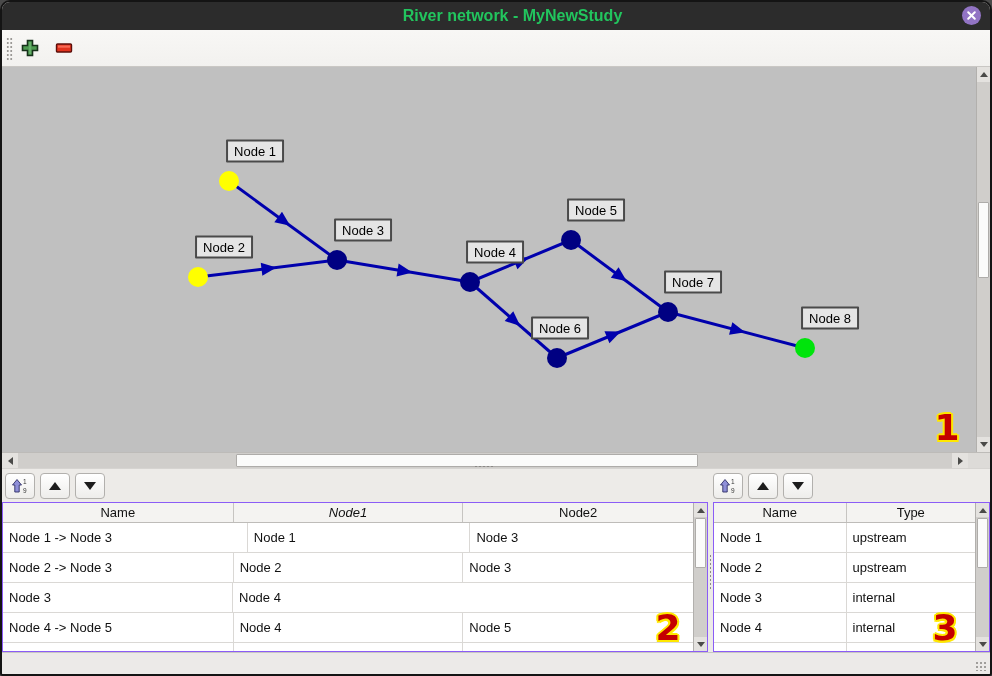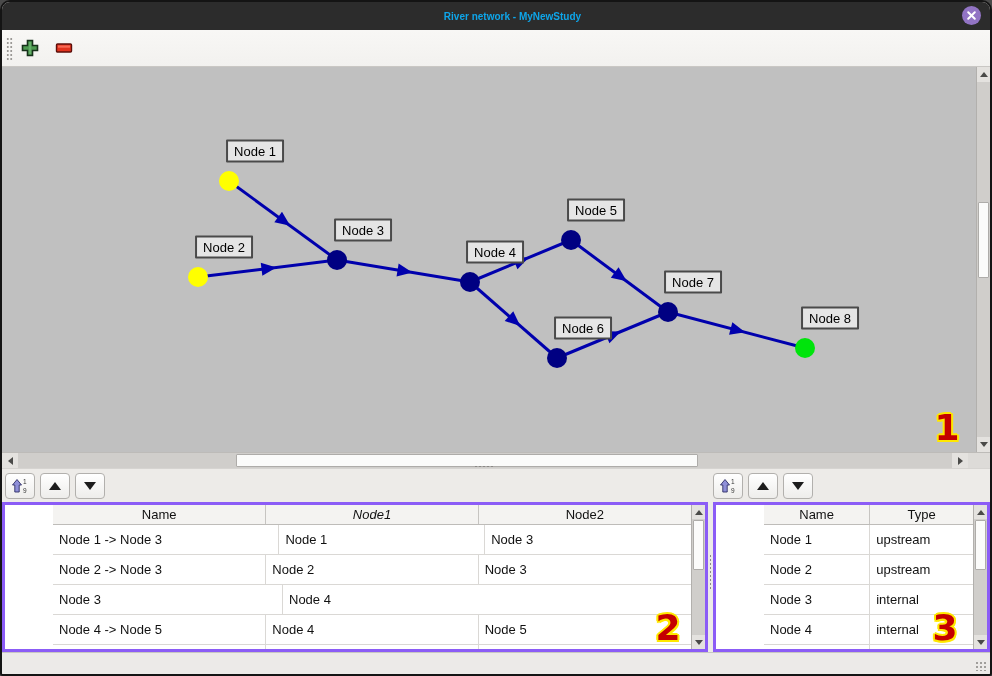--- a/index.html
+++ b/index.html
@@ -4,21 +4,21 @@
 <style>
   html,body{margin:0;padding:0;background:#4a4a4a;}
   *{box-sizing:border-box;}
   .window{
     width:992px;height:676px;position:relative;margin:0 auto;
     border:2px solid #141414;border-radius:10px 10px 3px 3px;overflow:hidden;
     background:#eceae8;font-family:"Liberation Sans",sans-serif;
   }
   
   .titlebar{height:28px;background:#2c2c2c;display:flex;align-items:center;justify-content:center;position:relative;}
-  .title{color:#0ea5e9;font-size:10px;font-weight:bold;padding-left:33px;}
+  .title{color:#22c55e;font-size:16px;font-weight:bold;padding-left:33px;}
   .close-btn{position:absolute;right:9px;top:4px;width:19px;height:19px;border-radius:50%;
     background:#9274c4;display:flex;align-items:center;justify-content:center;cursor:pointer;}
   
   .toolbar{height:37px;background:linear-gradient(#f8f7f5,#f2f1ef);border-bottom:1px solid #c9c7c4;position:relative;}
   .grip-v{position:absolute;left:4px;top:7px;width:7px;height:23px;
     background-image:radial-gradient(#9b9996 1px,transparent 1.1px);background-size:3.5px 4px;}
   .tb-icon{position:absolute;top:6px;width:24px;height:24px;display:flex;align-items:center;justify-content:center;cursor:pointer;}
   
   .canvas-row{height:385px;display:flex;}
   .canvas{flex:1;position:relative;background:#c0c0c0;overflow:hidden;}
@@ -49,21 +49,21 @@
     background-image:radial-gradient(#8b8986 0.8px,transparent 1px);background-size:4px 3px;}
   
   .tables-toolbar{height:34px;background:#edebe8;border-top:1px solid #d6d4d1;position:relative;}
   .btn-group{position:absolute;top:4px;display:flex;gap:5px;}
   .tb-btn{width:30px;height:26px;background:linear-gradient(#ffffff,#eeedeb);border:1px solid #b2b0ad;
     border-radius:4px;display:flex;align-items:center;justify-content:center;cursor:pointer;}
   .tb-btn .tri-up{border-left-width:6px;border-right-width:6px;border-bottom:8px solid #1c1c1c;}
   .tb-btn .tri-down{border-left-width:6px;border-right-width:6px;border-top:8px solid #1c1c1c;}
   
   .tables-row{height:150px;position:relative;background:#eceae8;}
-  .dtable{position:absolute;top:0;height:150px;background:#ffffff;border:3px solid #8b5cf6;display:flex;overflow:hidden;padding-left:48px;}
+  .dtable{position:absolute;top:0;height:150px;background:#ffffff;border:1px solid #8b5cf6;display:flex;overflow:hidden;}
   .tcols{flex:1;display:flex;flex-direction:column;overflow:hidden;}
   .thead{display:flex;height:20px;background:#f4f3f1;border-bottom:1px solid #bebcb9;flex:none;}
   .th{display:flex;align-items:center;justify-content:center;font-size:13px;color:#111;
     border-right:1px solid #c6c4c1;}
   .th:last-child{border-right:none;}
   .tr{display:flex;height:30px;border-bottom:1px solid #dad8d5;flex:none;background:#fff;}
   .td{display:flex;align-items:center;padding-left:6px;font-size:13px;color:#111;border-right:1px solid #dad8d5;}
   .td:last-child{border-right:none;}
   .tscroll{width:14px;background:#d0cecb;border-left:1px solid #b2b0ad;display:flex;flex-direction:column;flex:none;}
   .tscroll .sb-btn{height:14px;}
@@ -135,21 +135,21 @@
           <circle cx="555" cy="291" r="10" fill="#000082"></circle>
           <circle cx="666" cy="245" r="10" fill="#000082"></circle>
           <circle cx="803" cy="281" r="10" fill="#00e40c"></circle>
         </svg>
       <div id="node-labels">
           <div class="node-label" style="left: 253px; top: 84px;">Node 1</div>
           <div class="node-label" style="left: 222px; top: 180px;">Node 2</div>
           <div class="node-label" style="left: 361px; top: 163px;">Node 3</div>
           <div class="node-label" style="left: 493px; top: 185px;">Node 4</div>
           <div class="node-label" style="left: 594px; top: 143px;">Node 5</div>
-          <div class="node-label" style="left: 581px; top: 261px;">Node 6</div>
+          <div class="node-label" style="left: 558px; top: 261px;">Node 6</div>
           <div class="node-label" style="left: 691px; top: 215px;">Node 7</div>
           <div class="node-label" style="left: 828px; top: 251px;">Node 8</div>
         </div>
       <div class="annot" style="left:945px;top:361px;">1</div>
     </div>
     <div class="vscroll">
       <div class="sb-btn">
           <div class="tri tri-up"></div>
         </div>
       <div class="sb-track">

